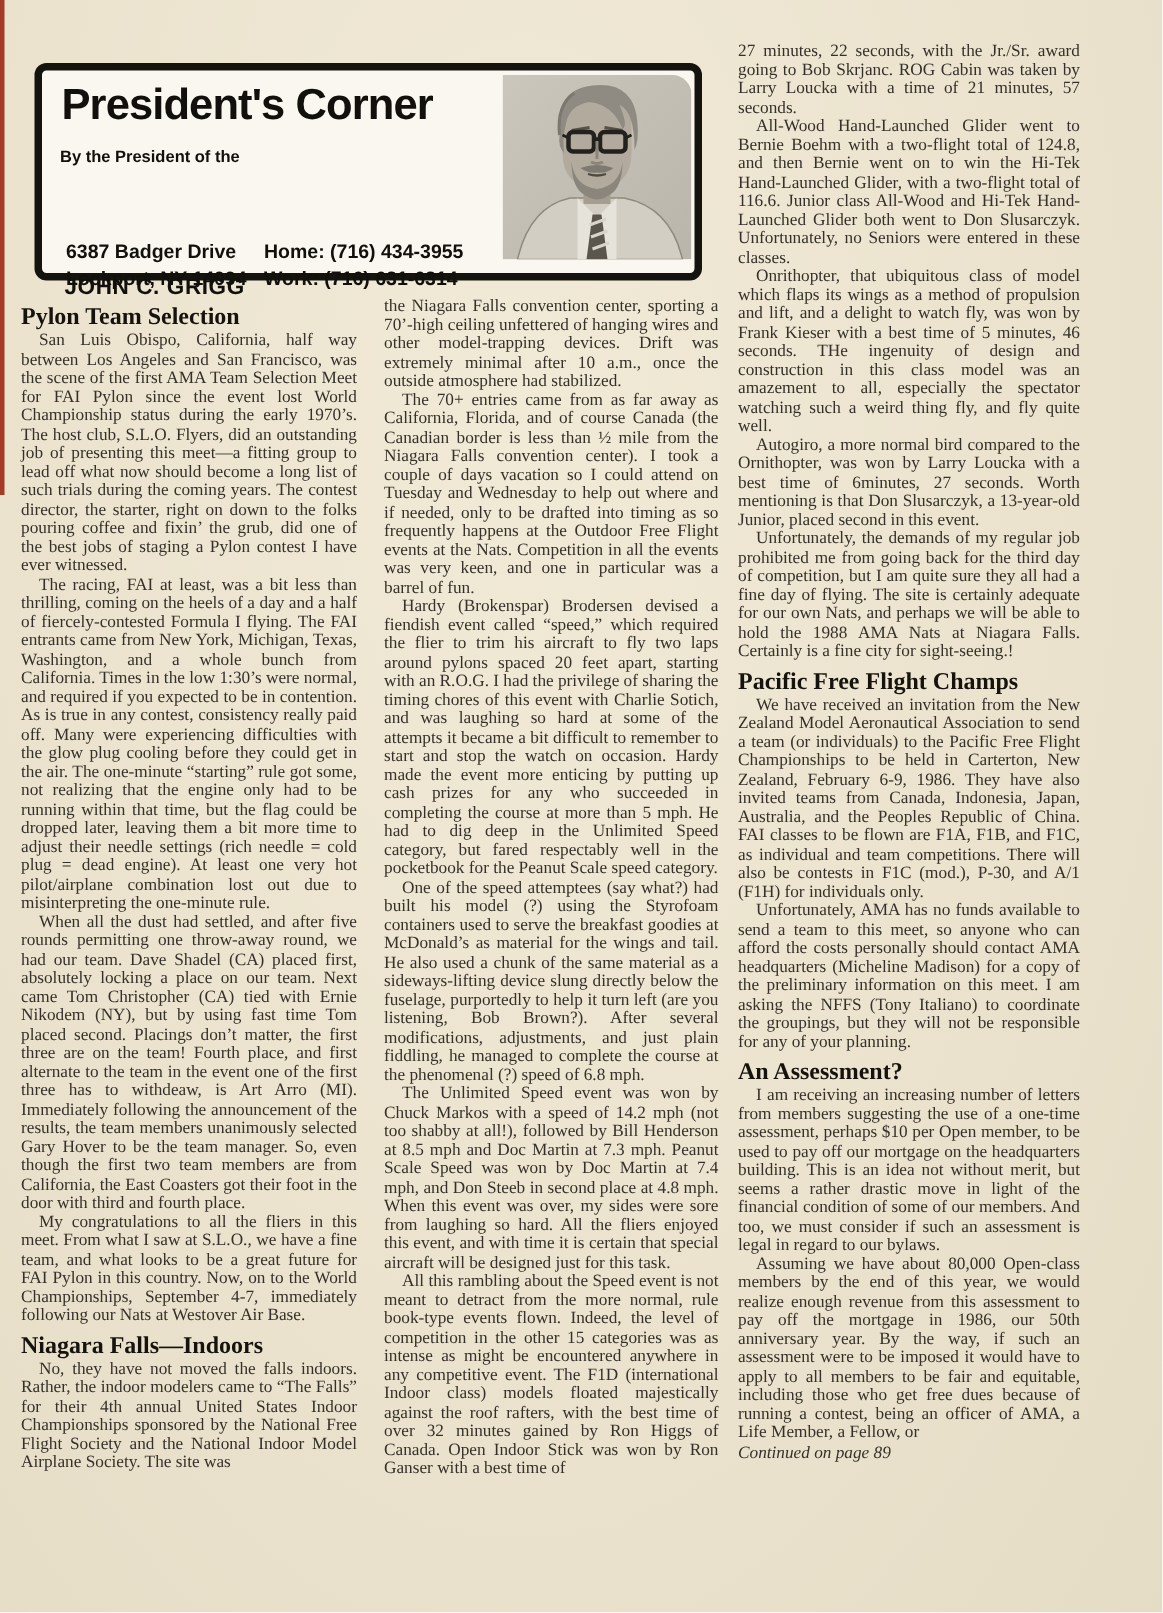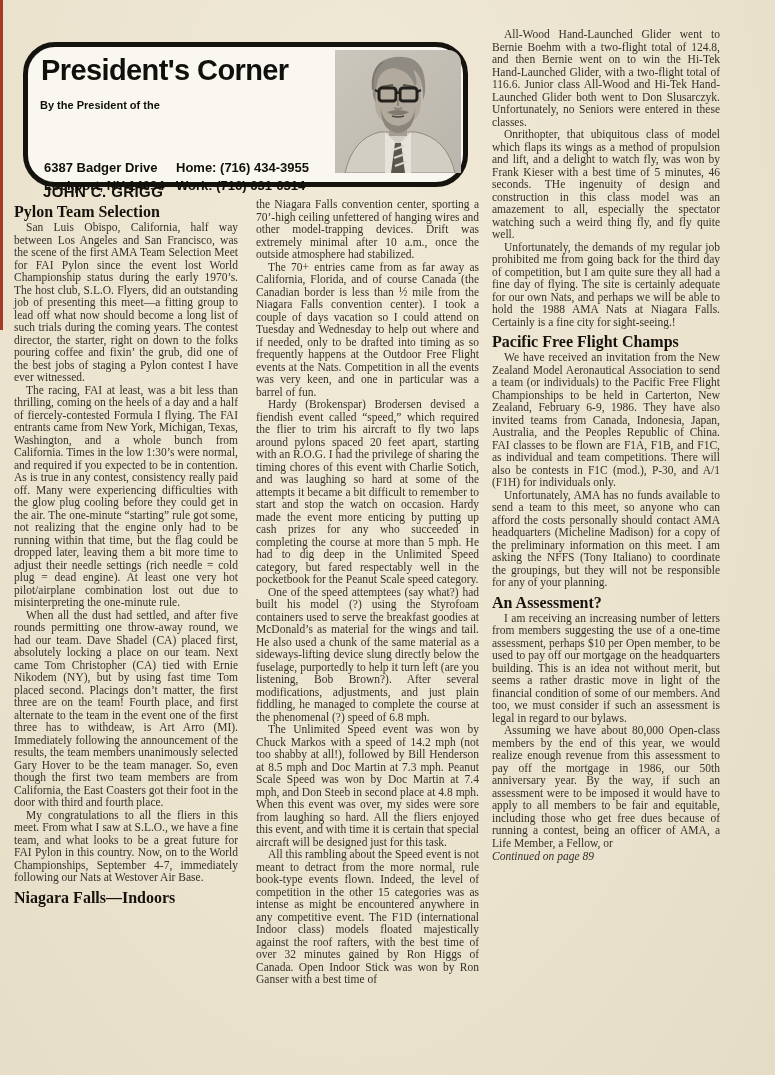--- a/index.html
+++ b/index.html
@@ -13,21 +13,21 @@
   }
   .red-edge{
     position:absolute;left:0;top:0;width:3px;height:330px;
     background:#a43a27;
   }
   
   .header-box{
     position:absolute;left:23px;top:42px;width:445px;height:145px;
     background:#f9f7ef;
     border:5px solid #15130e;
-    border-radius:32px;
+    border-radius:8px;
     box-sizing:border-box;
     font-family:"Liberation Sans", sans-serif;
     color:#12100c;
   }
   .hb-title{
     position:absolute;left:13px;top:7px;
     font-size:29px;font-weight:900;letter-spacing:-0.6px;
   }
   .hb-byline1{position:absolute;left:12px;top:52px;font-size:11px;font-weight:700;}
   .hb-byline2{position:absolute;left:16px;top:66px;font-size:13.5px;font-weight:700;letter-spacing:0.2px;}
@@ -133,34 +133,37 @@
     </div>
   </div>
 
   <div class="col col1">
     <h3>Pylon Team Selection</h3>
     <p>San Luis Obispo, California, half way between Los Angeles and San Francisco, was the scene of the first AMA Team Selection Meet for FAI Pylon since the event lost World Championship status during the early 1970’s. The host club, S.L.O. Flyers, did an outstanding job of presenting this meet—a fitting group to lead off what now should become a long list of such trials during the coming years. The contest director, the starter, right on down to the folks pouring coffee and fixin’ the grub, did one of the best jobs of staging a Pylon contest I have ever witnessed.</p>
     <p>The racing, FAI at least, was a bit less than thrilling, coming on the heels of a day and a half of fiercely-contested Formula I flying. The FAI entrants came from New York, Michigan, Texas, Washington, and a whole bunch from California. Times in the low 1:30’s were normal, and required if you expected to be in contention. As is true in any contest, consistency really paid off. Many were experiencing difficulties with the glow plug cooling before they could get in the air. The one-minute “starting” rule got some, not realizing that the engine only had to be running within that time, but the flag could be dropped later, leaving them a bit more time to adjust their needle settings (rich needle = cold plug = dead engine). At least one very hot pilot/airplane combination lost out due to misinterpreting the one-minute rule.</p>
     <p>When all the dust had settled, and after five rounds permitting one throw-away round, we had our team. Dave Shadel (CA) placed first, absolutely locking a place on our team. Next came Tom Christopher (CA) tied with Ernie Nikodem (NY), but by using fast time Tom placed second. Placings don’t matter, the first three are on the team! Fourth place, and first alternate to the team in the event one of the first three has to withdeaw, is Art Arro (MI). Immediately following the announcement of the results, the team members unanimously selected Gary Hover to be the team manager. So, even though the first two team members are from California, the East Coasters got their foot in the door with third and fourth place.</p>
     <p>My congratulations to all the fliers in this meet. From what I saw at S.L.O., we have a fine team, and what looks to be a great future for FAI Pylon in this country. Now, on to the World Championships, September 4-7, immediately following our Nats at Westover Air Base.</p>
     <h3>Niagara Falls—Indoors</h3>
+    <p>No, they have not moved the falls indoors. Rather, the indoor modelers came to “The Falls” for their 4th annual United States Indoor Championships sponsored by the National Free Flight Society and the National Indoor Model Airplane Society. The site was</p>
   </div>
 
   <div class="col col2">
     <p class="noindent">the Niagara Falls convention center, sporting a 70’-high ceiling unfettered of hanging wires and other model-trapping devices. Drift was extremely minimal after 10 a.m., once the outside atmosphere had stabilized.</p>
     <p>The 70+ entries came from as far away as California, Florida, and of course Canada (the Canadian border is less than ½ mile from the Niagara Falls convention center). I took a couple of days vacation so I could attend on Tuesday and Wednesday to help out where and if needed, only to be drafted into timing as so frequently happens at the Outdoor Free Flight events at the Nats. Competition in all the events was very keen, and one in particular was a barrel of fun.</p>
     <p>Hardy (Brokenspar) Brodersen devised a fiendish event called “speed,” which required the flier to trim his aircraft to fly two laps around pylons spaced 20 feet apart, starting with an R.O.G. I had the privilege of sharing the timing chores of this event with Charlie Sotich, and was laughing so hard at some of the attempts it became a bit difficult to remember to start and stop the watch on occasion. Hardy made the event more enticing by putting up cash prizes for any who succeeded in completing the course at more than 5 mph. He had to dig deep in the Unlimited Speed category, but fared respectably well in the pocketbook for the Peanut Scale speed category.</p>
     <p>One of the speed attemptees (say what?) had built his model (?) using the Styrofoam containers used to serve the breakfast goodies at McDonald’s as material for the wings and tail. He also used a chunk of the same material as a sideways-lifting device slung directly below the fuselage, purportedly to help it turn left (are you listening, Bob Brown?). After several modifications, adjustments, and just plain fiddling, he managed to complete the course at the phenomenal (?) speed of 6.8 mph.</p>
     <p>The Unlimited Speed event was won by Chuck Markos with a speed of 14.2 mph (not too shabby at all!), followed by Bill Henderson at 8.5 mph and Doc Martin at 7.3 mph. Peanut Scale Speed was won by Doc Martin at 7.4 mph, and Don Steeb in second place at 4.8 mph. When this event was over, my sides were sore from laughing so hard. All the fliers enjoyed this event, and with time it is certain that special aircraft will be designed just for this task.</p>
     <p>All this rambling about the Speed event is not meant to detract from the more normal, rule book-type events flown. Indeed, the level of competition in the other 15 categories was as intense as might be encountered anywhere in any competitive event. The F1D (international Indoor class) models floated majestically against the roof rafters, with the best time of over 32 minutes gained by Ron Higgs of Canada. Open Indoor Stick was won by Ron Ganser with a best time of</p>
   </div>
 
   <div class="col col3">
+    <p class="noindent">27 minutes, 22 seconds, with the Jr./Sr. award going to Bob Skrjanc. ROG Cabin was taken by Larry Loucka with a time of 21 minutes, 57 seconds.</p>
     <p>All-Wood Hand-Launched Glider went to Bernie Boehm with a two-flight total of 124.8, and then Bernie went on to win the Hi-Tek Hand-Launched Glider, with a two-flight total of 116.6. Junior class All-Wood and Hi-Tek Hand-Launched Glider both went to Don Slusarczyk. Unfortunately, no Seniors were entered in these classes.</p>
     <p>Onrithopter, that ubiquitous class of model which flaps its wings as a method of propulsion and lift, and a delight to watch fly, was won by Frank Kieser with a best time of 5 minutes, 46 seconds. THe ingenuity of design and construction in this class model was an amazement to all, especially the spectator watching such a weird thing fly, and fly quite well.</p>
+    <p>Autogiro, a more normal bird compared to the Ornithopter, was won by Larry Loucka with a best time of 6minutes, 27 seconds. Worth mentioning is that Don Slusarczyk, a 13-year-old Junior, placed second in this event.</p>
     <p>Unfortunately, the demands of my regular job prohibited me from going back for the third day of competition, but I am quite sure they all had a fine day of flying. The site is certainly adequate for our own Nats, and perhaps we will be able to hold the 1988 AMA Nats at Niagara Falls. Certainly is a fine city for sight-seeing.!</p>
     <h3>Pacific Free Flight Champs</h3>
     <p>We have received an invitation from the New Zealand Model Aeronautical Association to send a team (or individuals) to the Pacific Free Flight Championships to be held in Carterton, New Zealand, February 6-9, 1986. They have also invited teams from Canada, Indonesia, Japan, Australia, and the Peoples Republic of China. FAI classes to be flown are F1A, F1B, and F1C, as individual and team competitions. There will also be contests in F1C (mod.), P-30, and A/1 (F1H) for individuals only.</p>
     <p>Unfortunately, AMA has no funds available to send a team to this meet, so anyone who can afford the costs personally should contact AMA headquarters (Micheline Madison) for a copy of the preliminary information on this meet. I am asking the NFFS (Tony Italiano) to coordinate the groupings, but they will not be responsible for any of your planning.</p>
     <h3>An Assessment?</h3>
     <p>I am receiving an increasing number of letters from members suggesting the use of a one-time assessment, perhaps $10 per Open member, to be used to pay off our mortgage on the headquarters building. This is an idea not without merit, but seems a rather drastic move in light of the financial condition of some of our members. And too, we must consider if such an assessment is legal in regard to our bylaws.</p>
     <p>Assuming we have about 80,000 Open-class members by the end of this year, we would realize enough revenue from this assessment to pay off the mortgage in 1986, our 50th anniversary year. By the way, if such an assessment were to be imposed it would have to apply to all members to be fair and equitable, including those who get free dues because of running a contest, being an officer of AMA, a Life Member, a Fellow, or</p>
     <div class="continued-line">Continued on page 89</div>
   </div>
 

